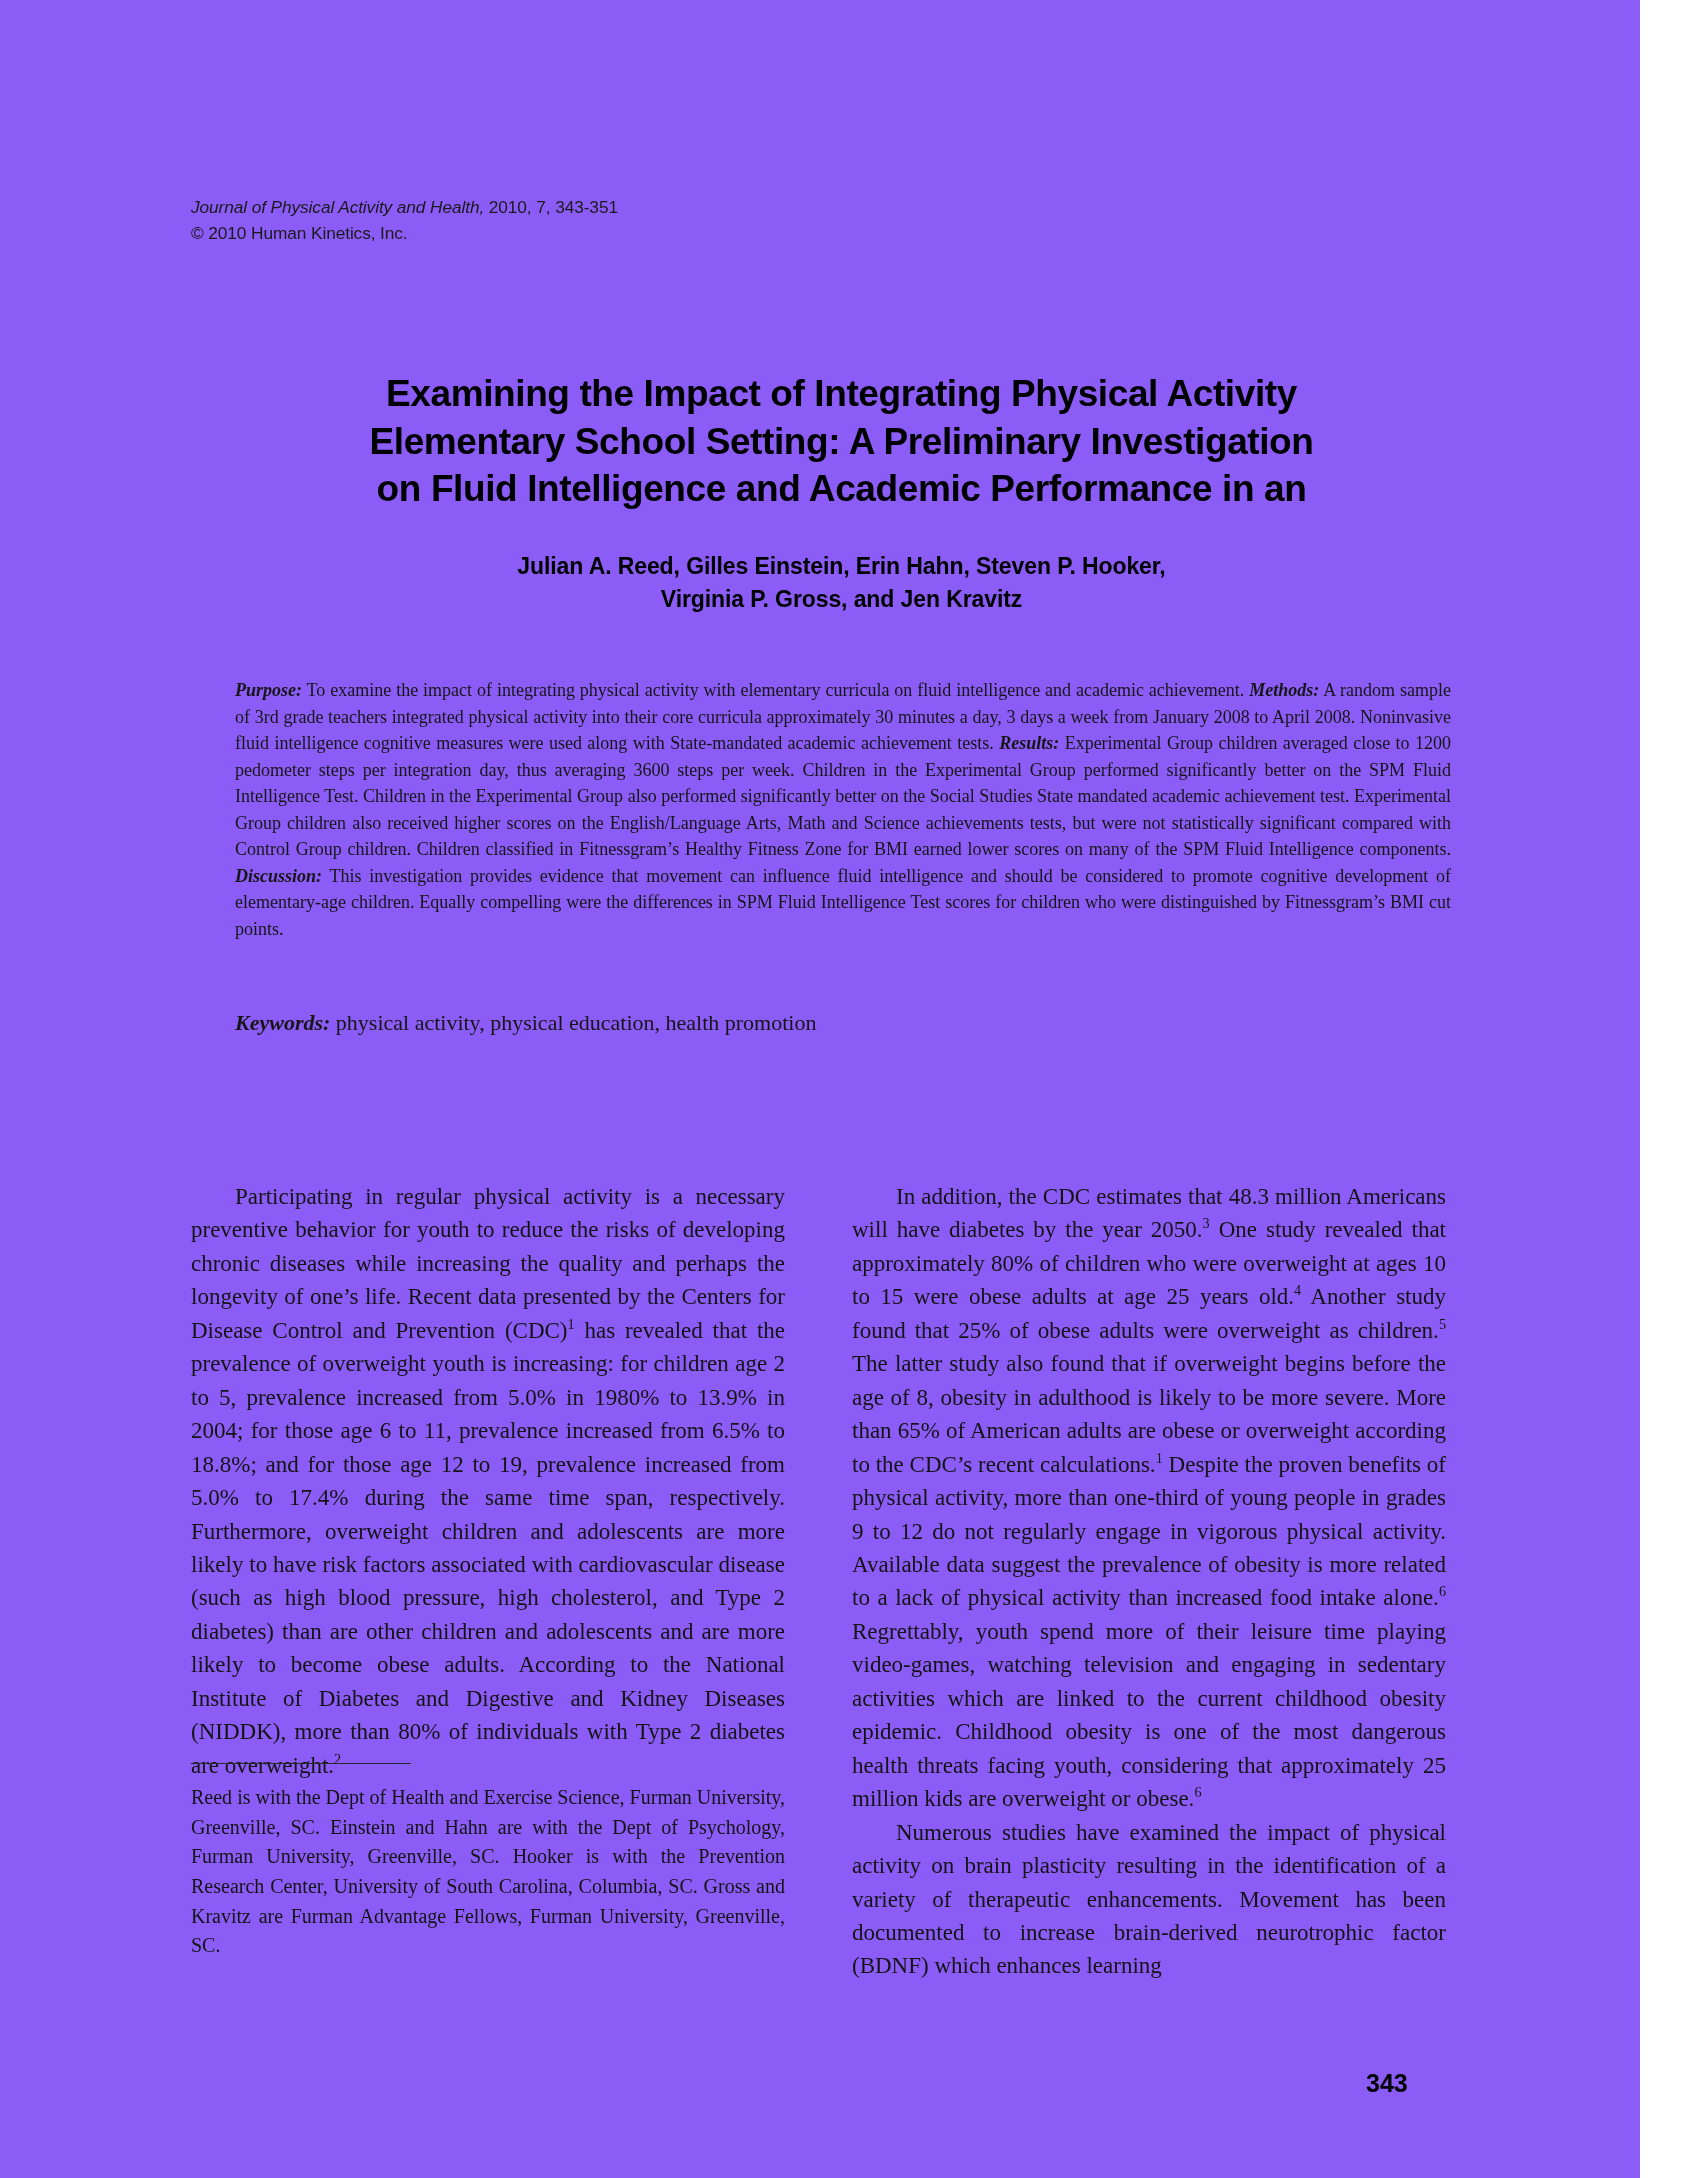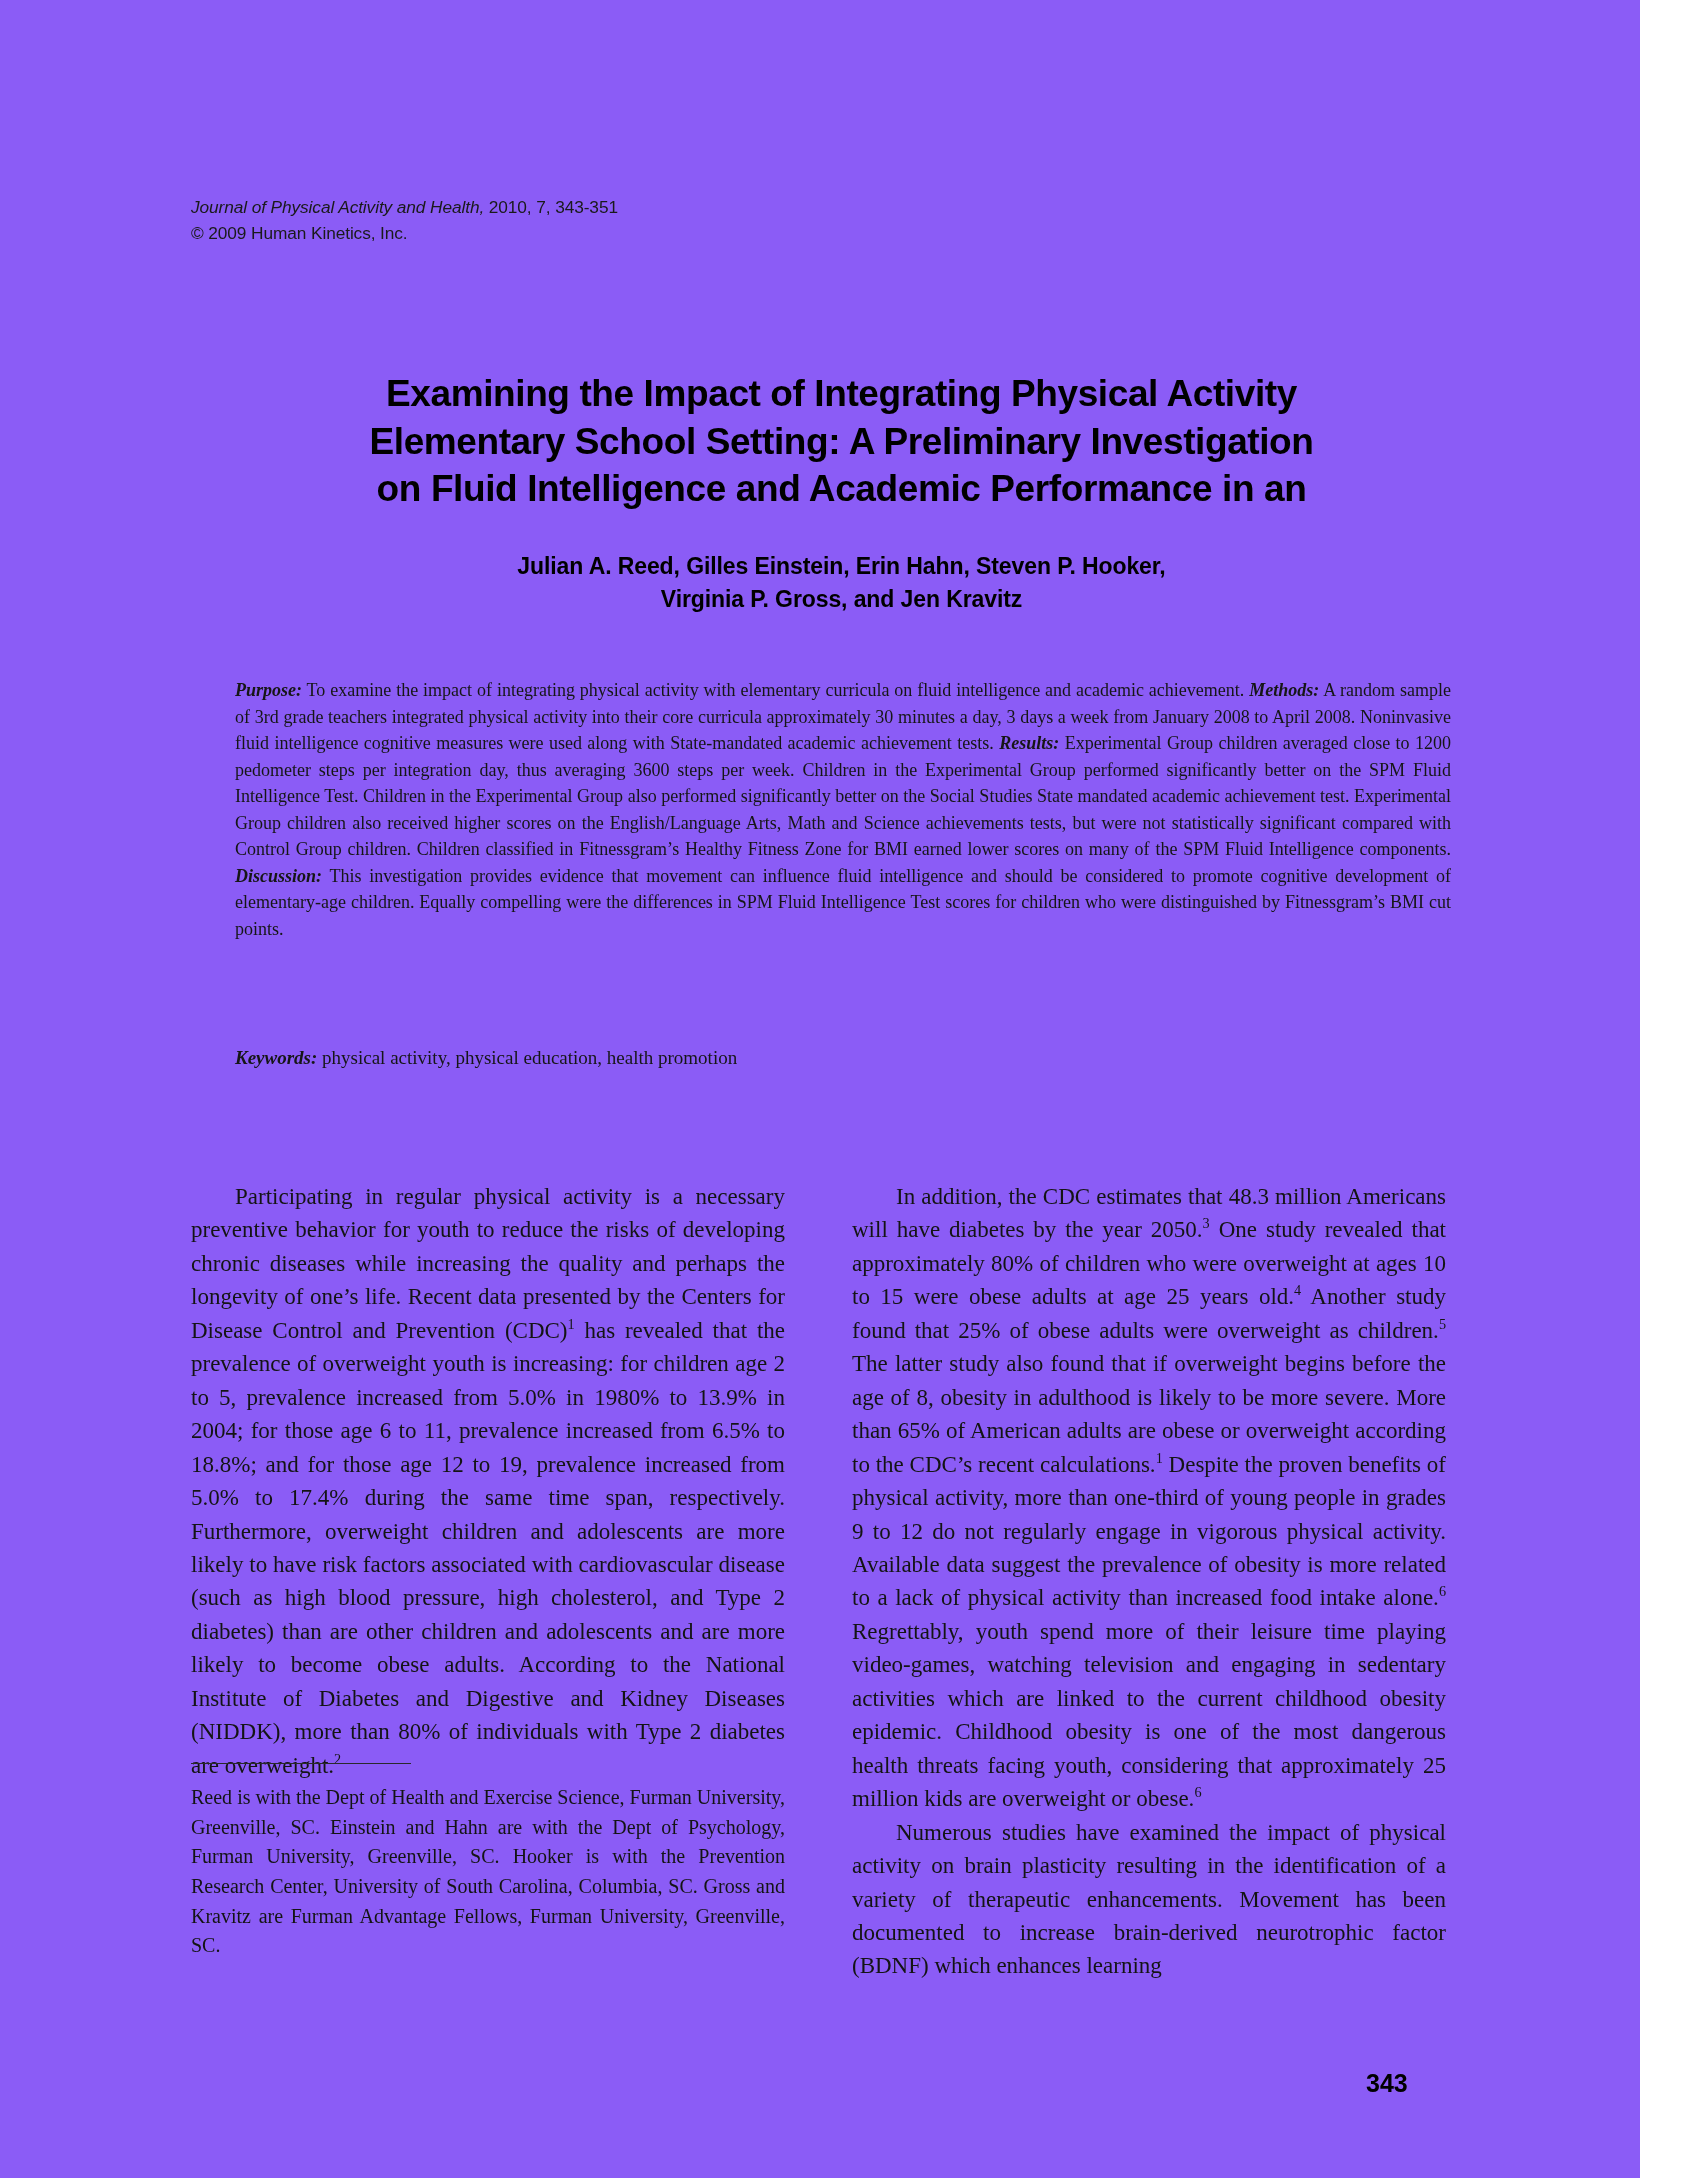--- a/index.html
+++ b/index.html
@@ -79,23 +79,23 @@
     hyphens: none;
   }
   .abstract b, .abstract .lead {
     font-weight: bold;
     font-style: italic;
   }
 
   .keywords {
     position: absolute;
     left: 235px;
-    top: 1044px;
+    top: 1007px;
     width: 1216px;
-    font-size: 19px;
+    font-size: 22px;
     line-height: 1.475;
     color: #161616;
   }
   .keywords .lead {
     font-weight: bold;
     font-style: italic;
   }
 
   
   .col {
@@ -160,21 +160,21 @@
     margin-top: 32px;
   }
 </style>
 </head>
 <body>
 
 <div class="page">
 
   <div class="journal-head">
     <div><span class="jtitle">Journal of Physical Activity and Health,</span><span> 2010, 7, 343-351</span></div>
-    <div>© 2009 Human Kinetics, Inc.</div>
+    <div>© 2010 Human Kinetics, Inc.</div>
   </div>
 
   <h1 class="title-block">
     <span class="tline">Examining the Impact of Integrating Physical Activity</span>
     <span class="tline">Elementary School Setting: A Preliminary Investigation</span>
     <span class="tline">on Fluid Intelligence and Academic Performance in an</span>
   </h1>
 
   <div class="authors">
     <span class="aline">Julian A. Reed, Gilles Einstein, Erin Hahn, Steven P. Hooker,</span>

